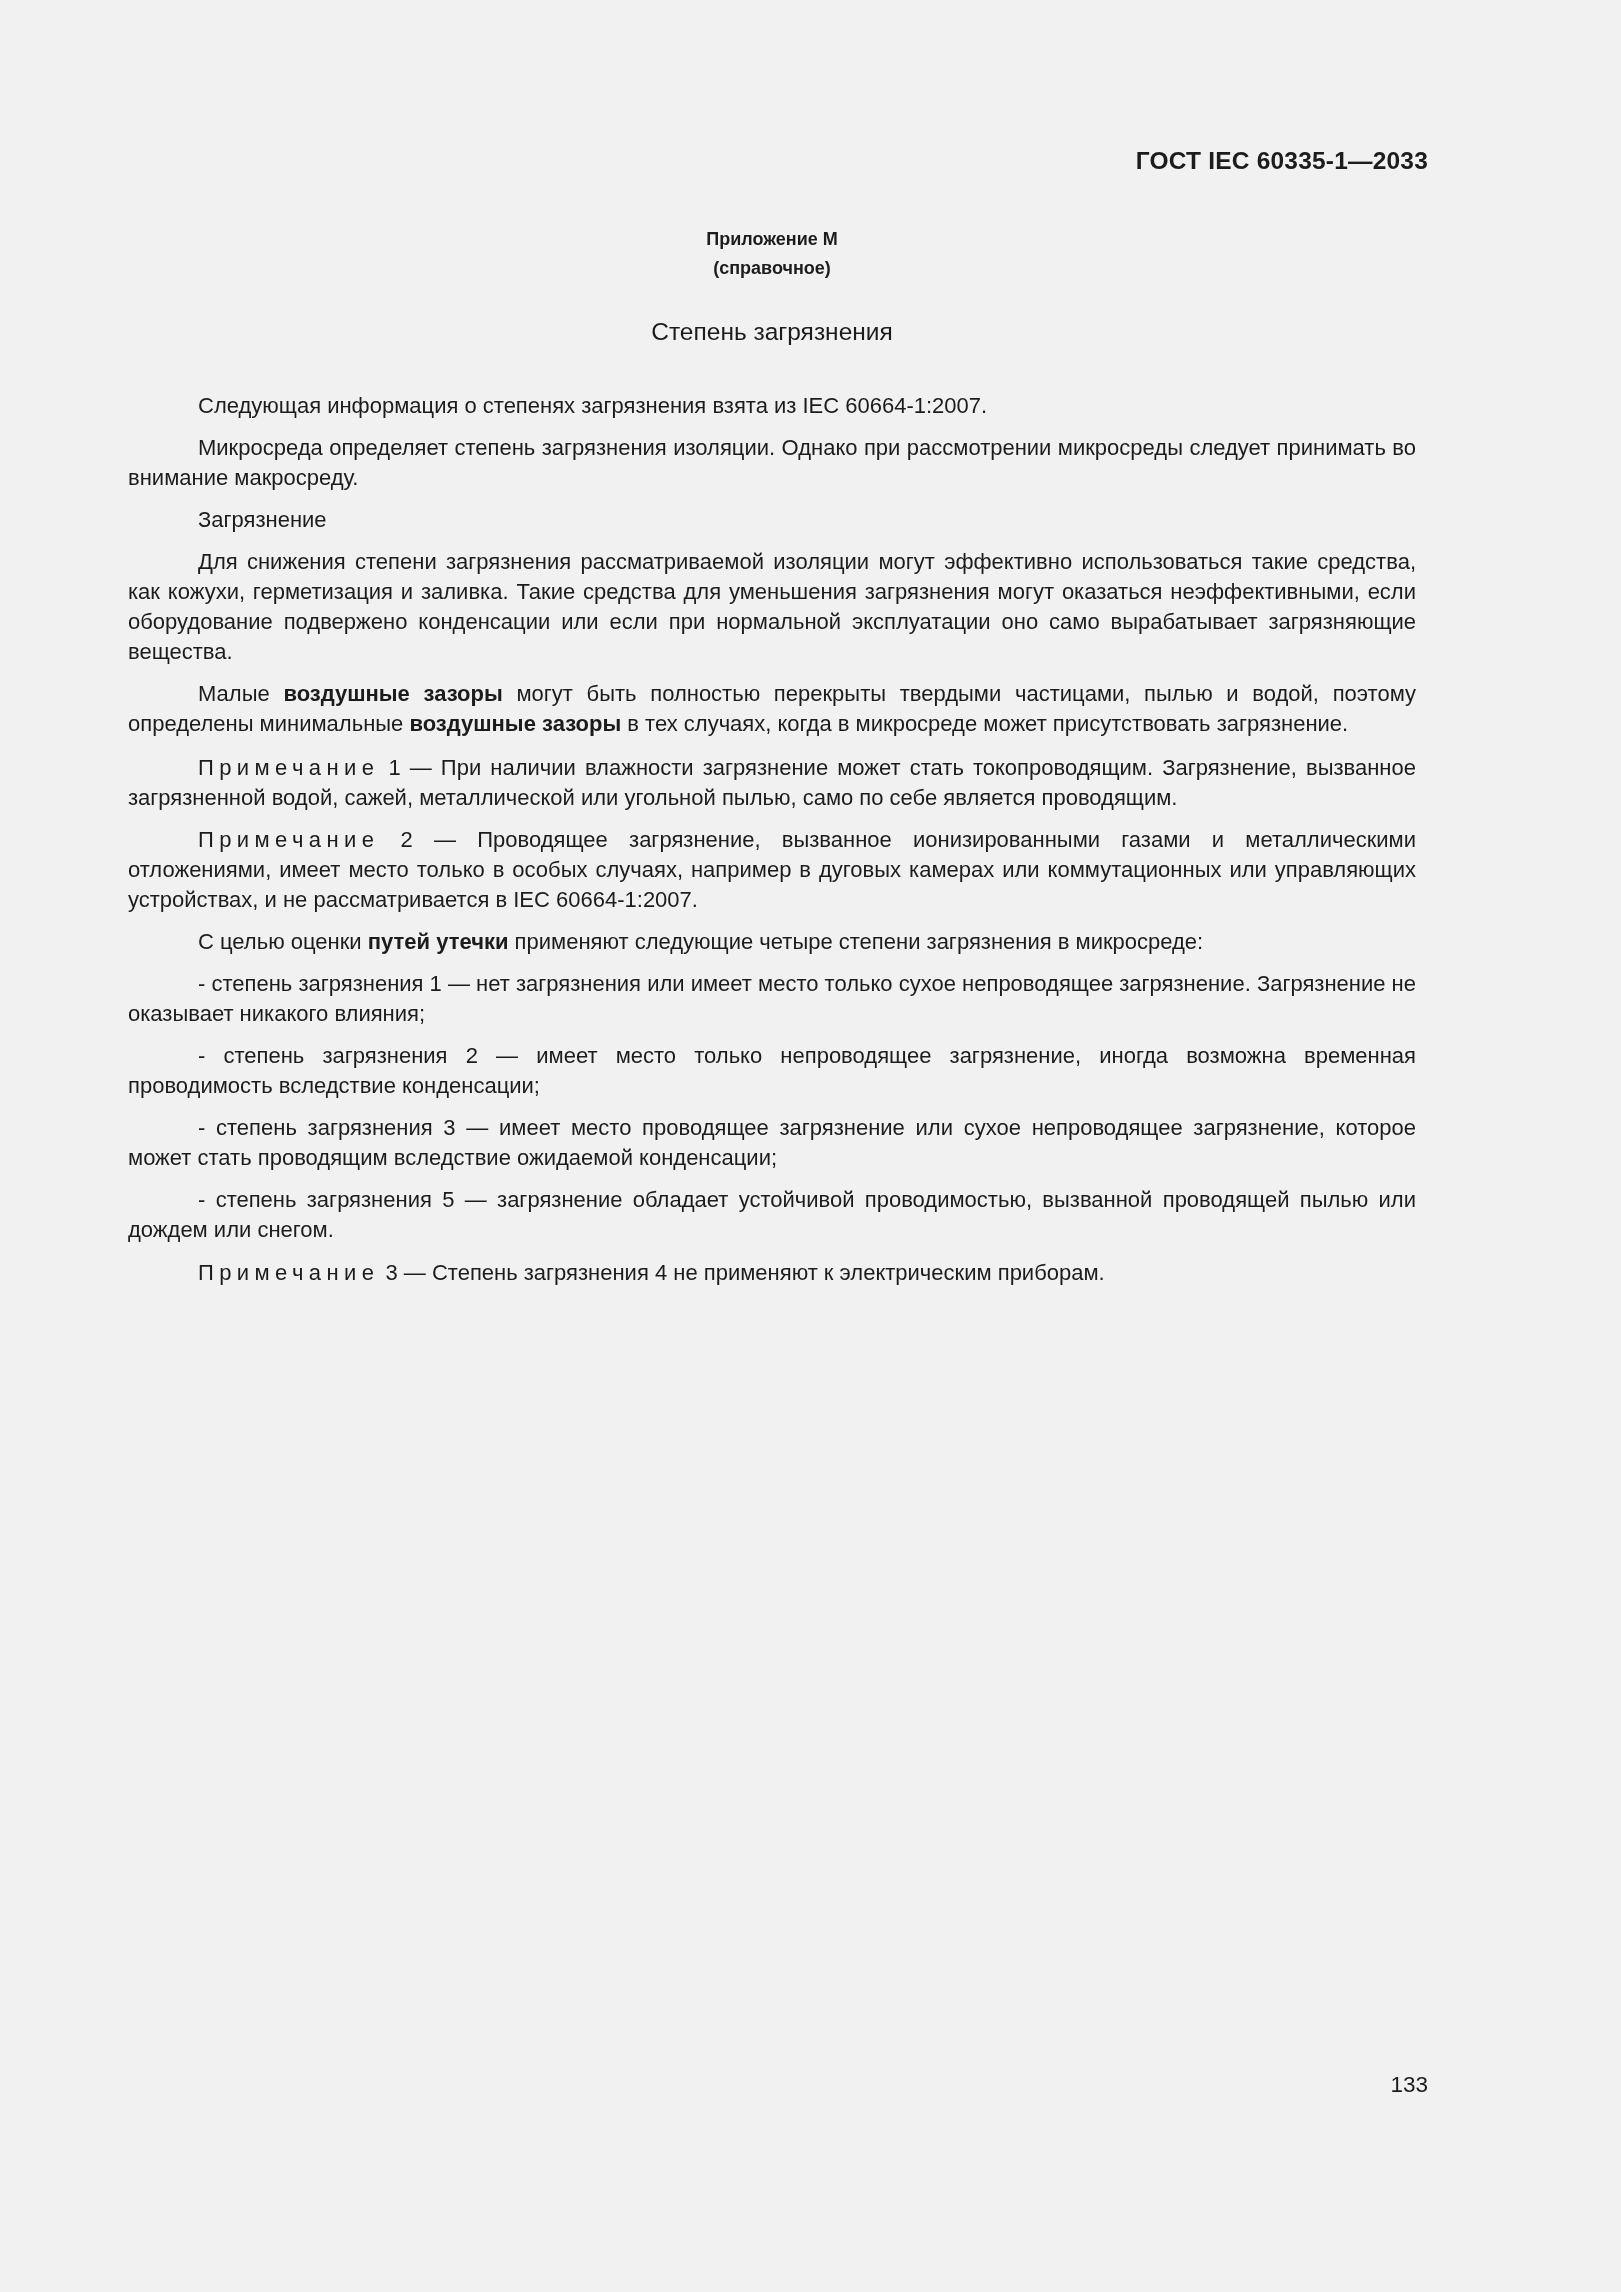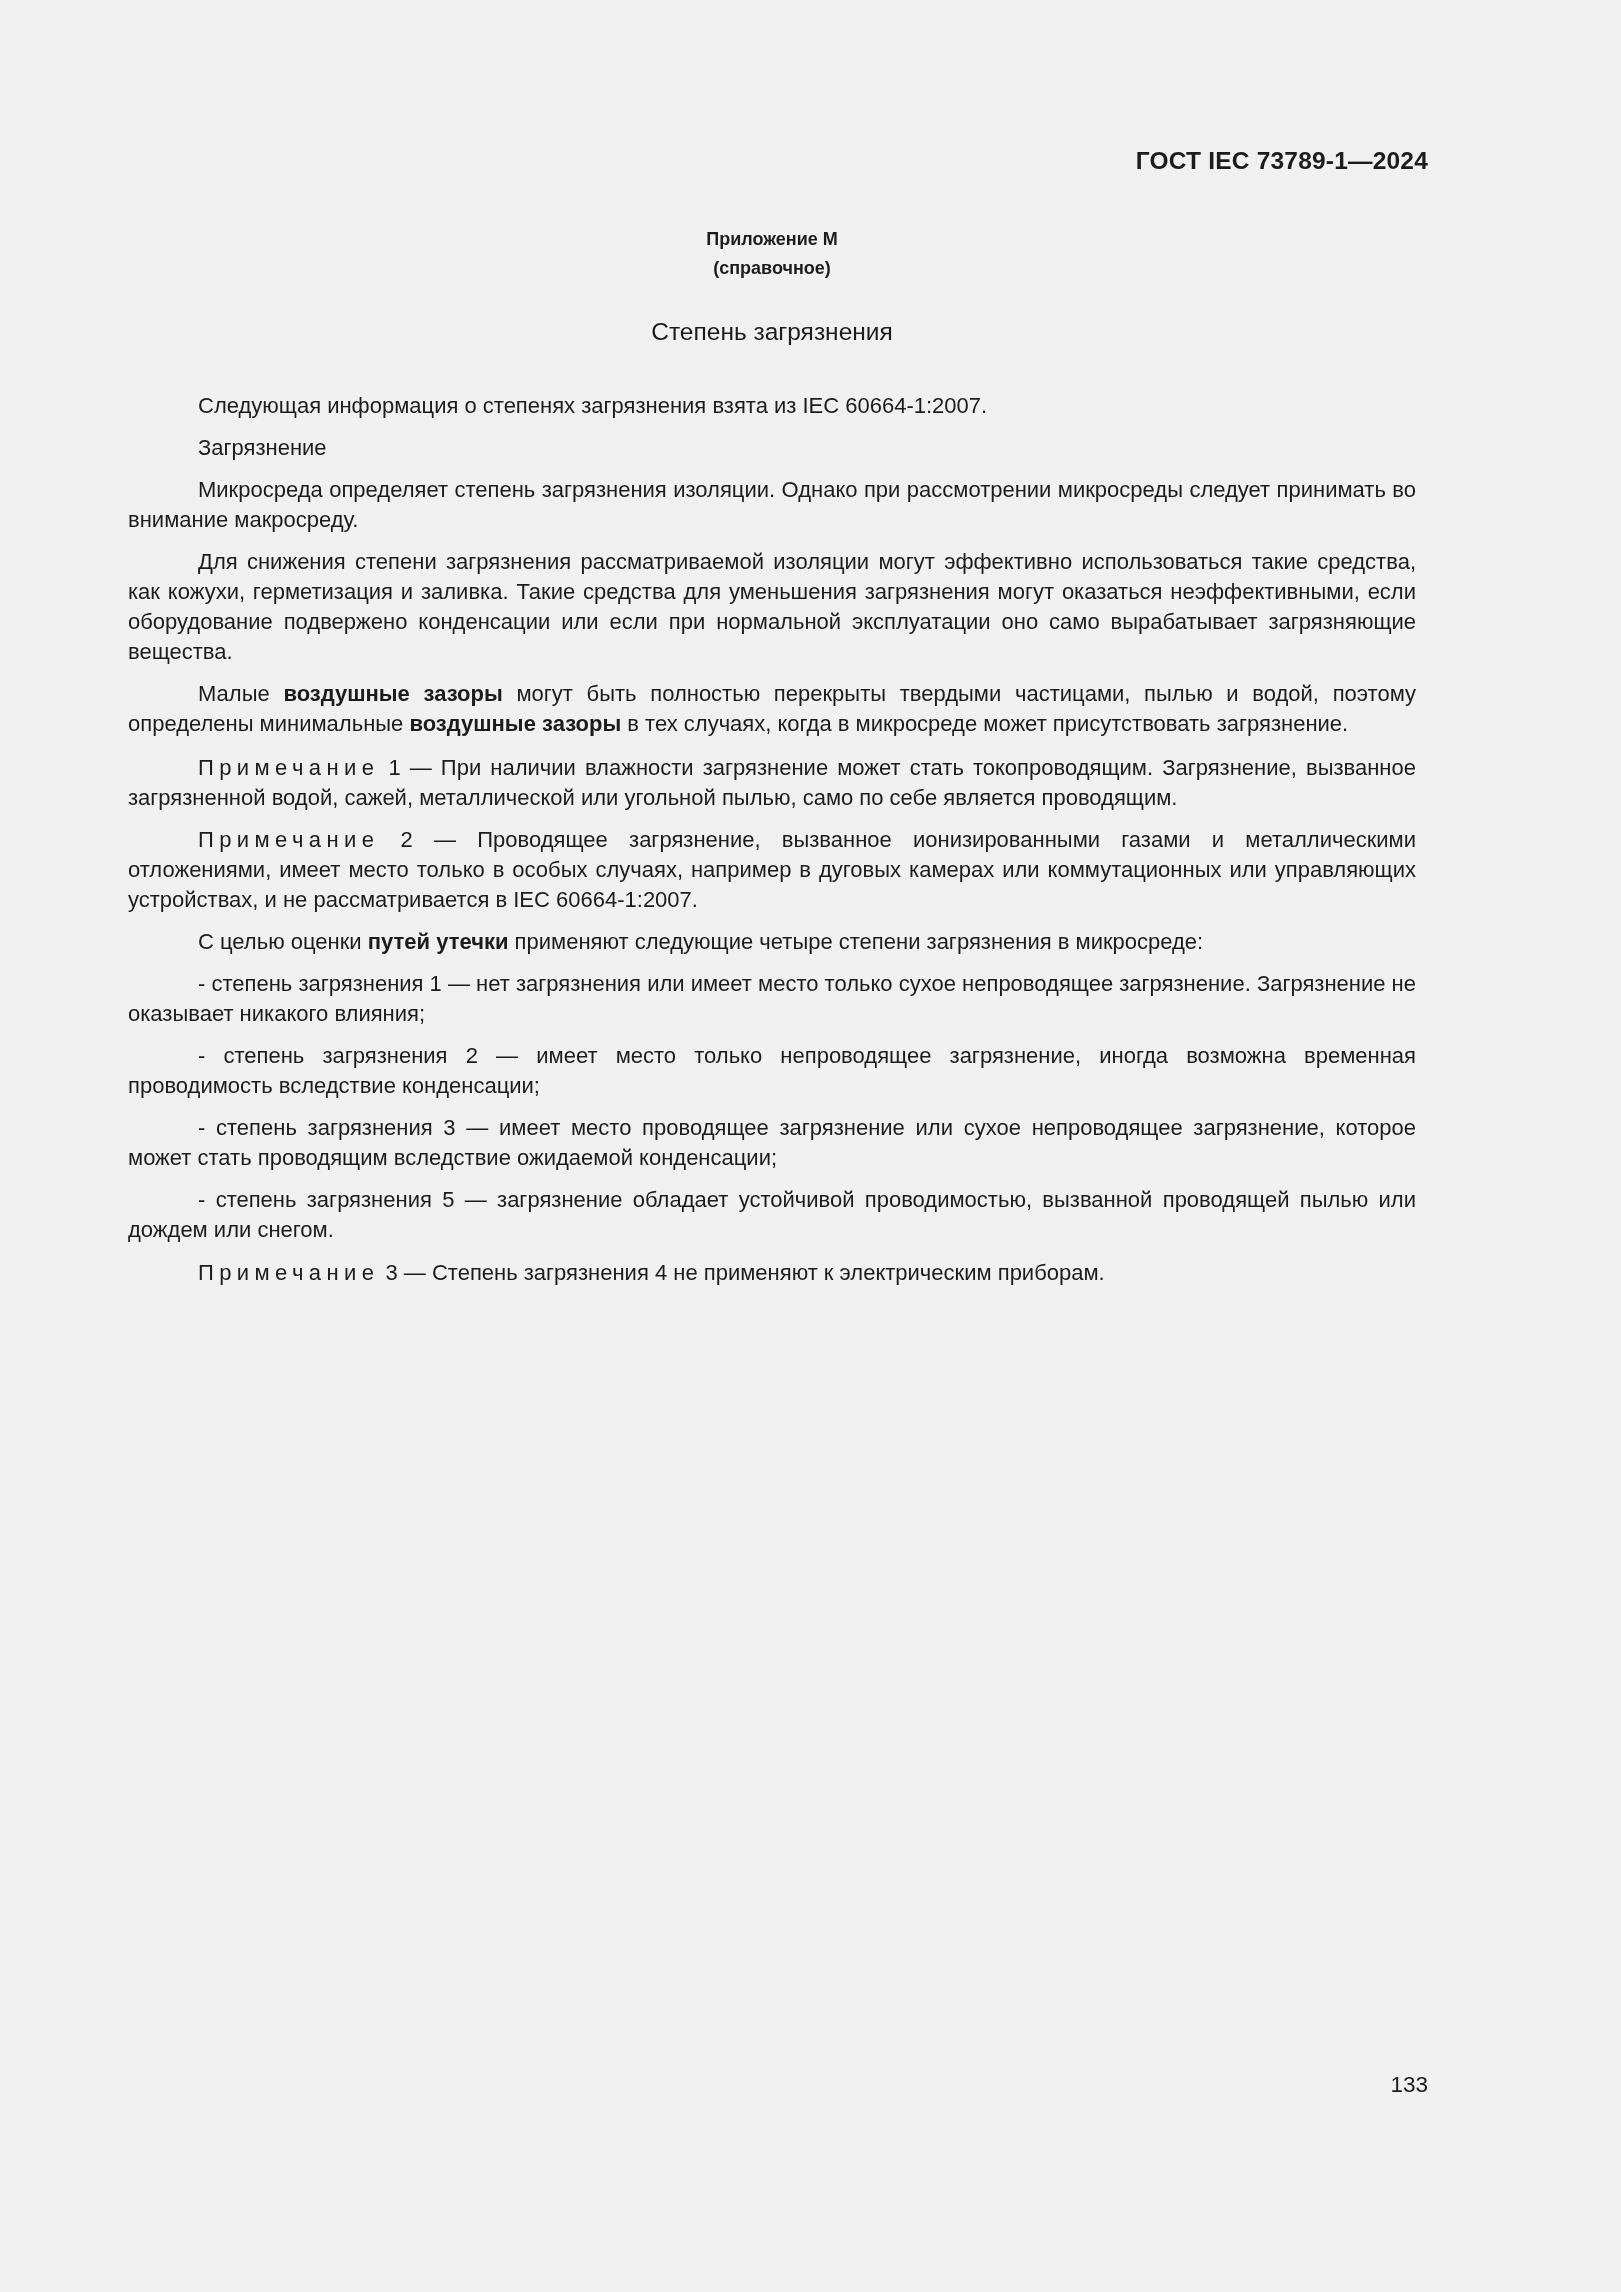--- a/index.html
+++ b/index.html
@@ -77,33 +77,33 @@
       right: 0;
       font-size: 22.5px;
       margin-left: 20px;
     }
   </style>
 </head>
 <body>
 
 <div class="page">
 
-  <div class="doc-code">ГОСТ IEC 73789-1—2024</div>
+  <div class="doc-code">ГОСТ IEC 60335-1—2033</div>
 
   <div class="annex-block">
     <div>Приложение М</div>
     <div>(справочное)</div>
   </div>
 
   <div class="annex-title">Степень загрязнения</div>
 
   <div class="body-text">
     <p>Следующая информация о степенях загрязнения взята из IEC 60664-1:2007.</p>
+    <p>Микросреда определяет степень загрязнения изоляции. Однако при рассмотрении микросреды следует принимать во внимание макросреду.</p>
     <p>Загрязнение</p>
-    <p>Микросреда определяет степень загрязнения изоляции. Однако при рассмотрении микросреды следует принимать во внимание макросреду.</p>
     <p>Для снижения степени загрязнения рассматриваемой изоляции могут эффективно использоваться такие средства, как кожухи, герметизация и заливка. Такие средства для уменьшения загрязнения могут оказаться неэффективными, если оборудование подвержено конденсации или если при нормальной эксплуатации оно само вырабатывает загрязняющие вещества.</p>
     <p><span>Малые </span><span class="bold">воздушные зазоры</span><span> могут быть полностью перекрыты твердыми частицами, пылью и водой, поэтому определены минимальные </span><span class="bold">воздушные зазоры</span><span> в тех случаях, когда в микросреде может присутствовать загрязнение.</span></p>
 
     <p class="gap-before"><span class="note-label">Примечание</span> <span>1 — При наличии влажности загрязнение может стать токопроводящим. Загрязнение, вызванное загрязненной водой, сажей, металлической или угольной пылью, само по себе является проводящим.</span></p>
     <p><span class="note-label">Примечание</span> <span>2 — Проводящее загрязнение, вызванное ионизированными газами и металлическими отложениями, имеет место только в особых случаях, например в дуговых камерах или коммутационных или управляющих устройствах, и не рассматривается в IEC 60664-1:2007.</span></p>
 
     <p><span>С целью оценки </span><span class="bold">путей утечки</span><span> применяют следующие четыре степени загрязнения в микросреде:</span></p>
     <p>- степень загрязнения 1 — нет загрязнения или имеет место только сухое непроводящее загрязнение. Загрязнение не оказывает никакого влияния;</p>
     <p>- степень загрязнения 2 — имеет место только непроводящее загрязнение, иногда возможна временная проводимость вследствие конденсации;</p>
     <p>- степень загрязнения 3 — имеет место проводящее загрязнение или сухое непроводящее загрязнение, которое может стать проводящим вследствие ожидаемой конденсации;</p>

